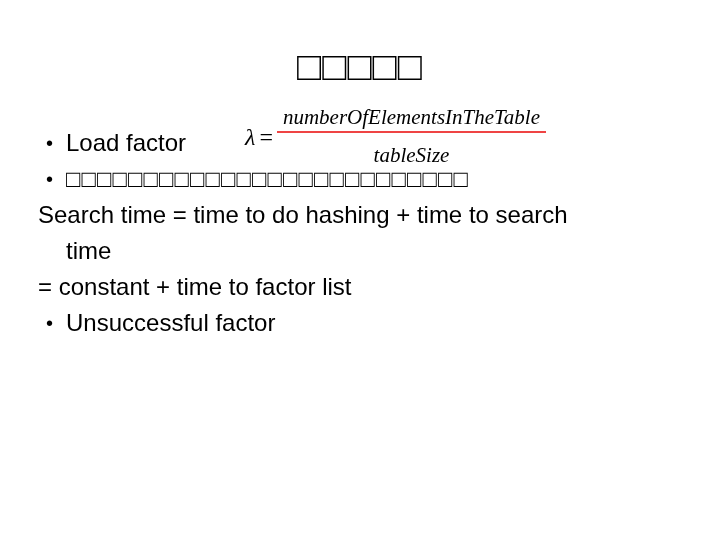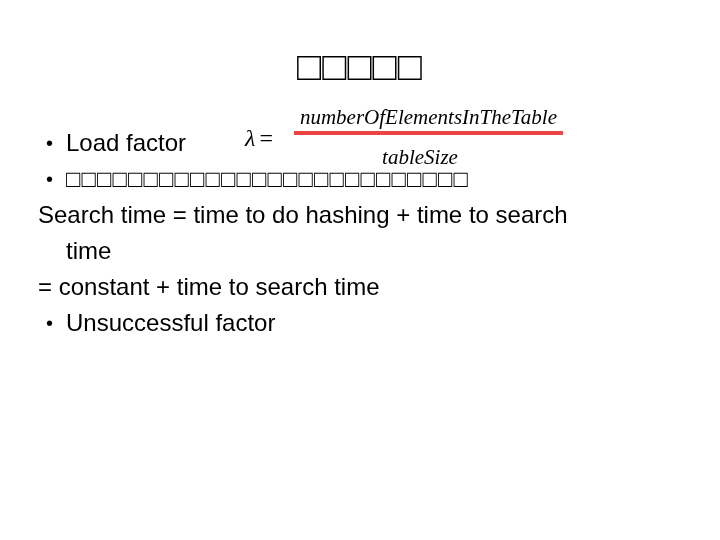--- a/index.html
+++ b/index.html
@@ -100,22 +100,21 @@
   }
   .frac {
     display: inline-block;
     text-align: center;
     vertical-align: middle;
   }
   .frac .num {
     font-size: 21px;
     line-height: 25px;
     padding: 0 6px 1px 6px;
-    border-bottom: 4px solid #ef4444;
-    margin-left: 17px;
+    border-bottom: 2px solid #ef4444;
   }
   .frac .den {
     font-size: 21px;
     line-height: 26px;
     padding-top: 9px;
   }
 
   
   .sub-line {
     position: absolute;
@@ -181,21 +180,21 @@
 
     <div class="line plain-line">
       <span>Search time = time to do hashing + time to search</span>
     </div>
 
     <div class="line indent-line">
       <span>time</span>
     </div>
 
     <div class="line plain-line">
-      <span>= constant + time to search time</span>
+      <span>= constant + time to factor list</span>
     </div>
 
     <div class="line bullet-line">
       <span>Unsuccessful factor</span>
     </div>
 
   </div>
 
 
 </div>

